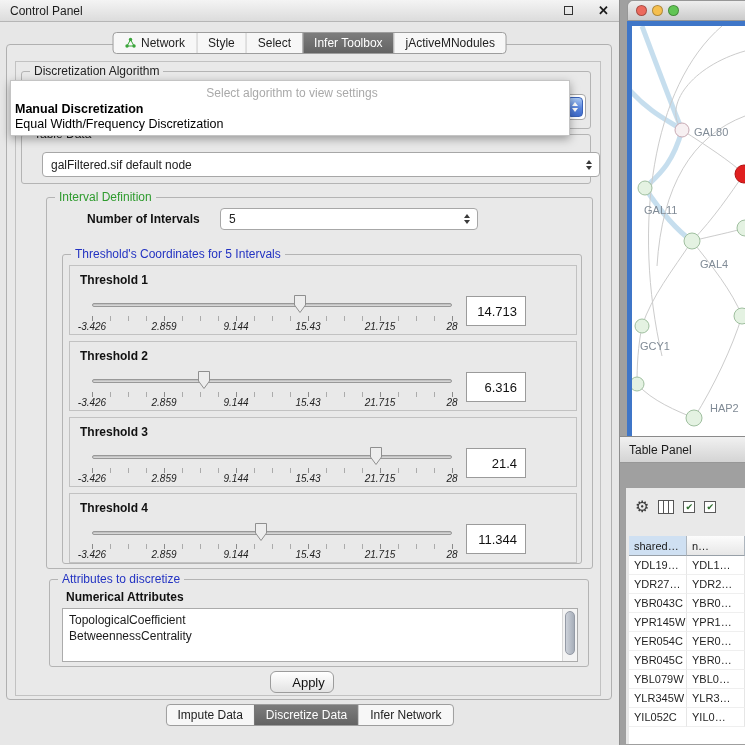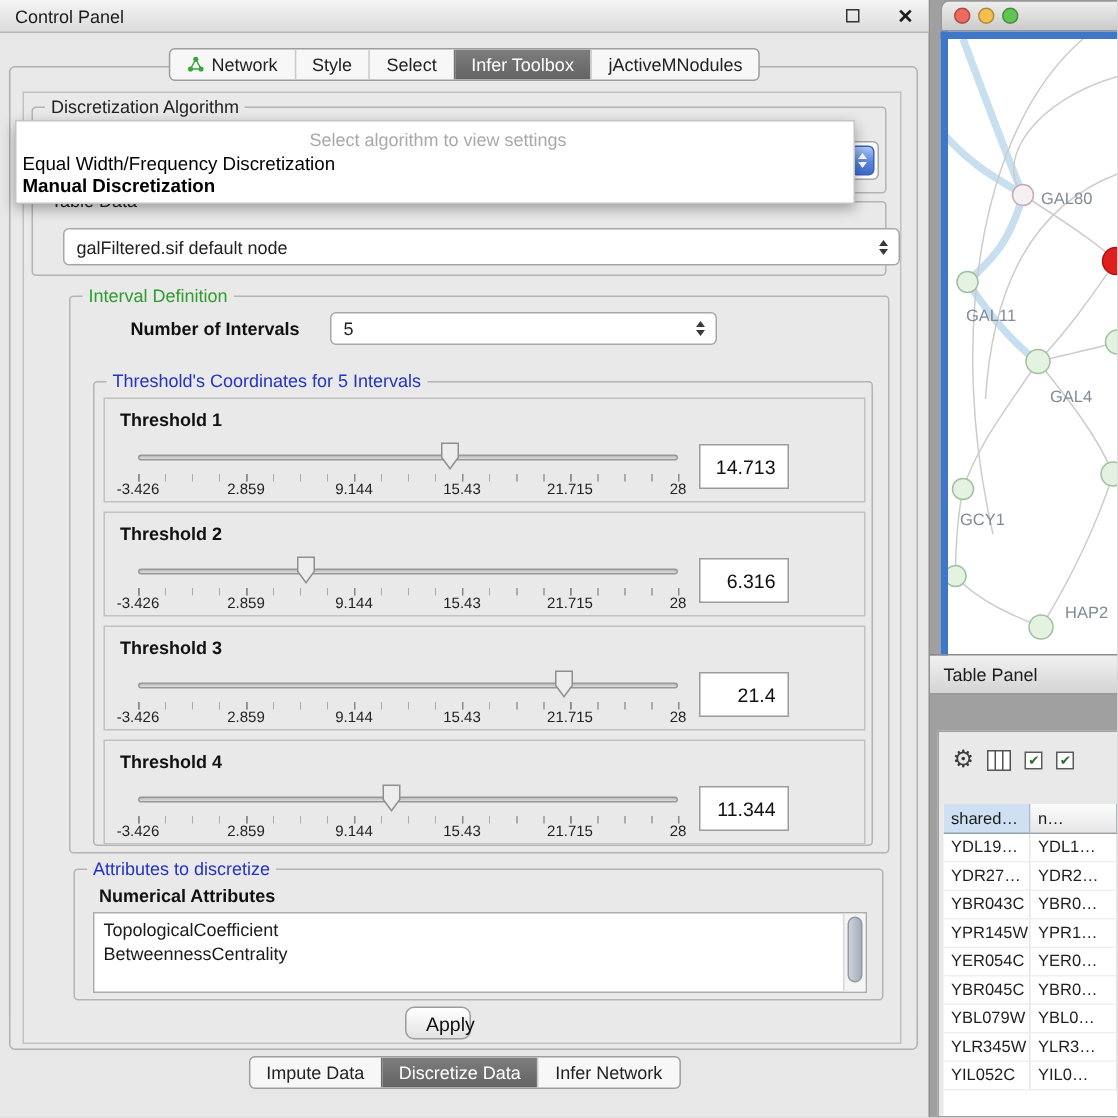--- a/index.html
+++ b/index.html
@@ -51,33 +51,33 @@
   .thr-group { position:absolute; left:15px; top:56px; width:520px; height:310px; border:1px solid #b4b4b4; border-radius:3px; }
 
   
   .t-panel { position:absolute; left:6px; width:508px; height:70px; border:1px solid #c2c2c2; background:#e9e9e9; }
   .t-label { position:absolute; left:10px; top:7px; font-size:12px; font-weight:bold; color:#111; }
   .slider { position:absolute; left:22px; top:24px; width:360px; height:42px; }
   .track { position:absolute; left:0; top:13px; width:100%; height:4px; background:linear-gradient(#b9b9b9,#dedede); border:1px solid #989898; border-radius:2px; }
   .thumb { position:absolute; top:4px; width:14px; height:20px; transform:translateX(-50%); }
   .ticks { position:absolute; left:0; top:26px; width:100%; height:5px; background:repeating-linear-gradient(90deg,#ababab 0,#ababab 1px,transparent 1px,transparent 18px); }
   .scale-row { position:absolute; left:0; top:31px; width:100%; height:12px; }
-  .scale-label { position:absolute; transform:translateX(-50%); font-size:10px; color:#222; white-space:nowrap; }
+  .scale-label { position:absolute; transform:translateX(-50%); font-size:10px; color:#222; white-space:nowrap;font-style:italic; }
   .maj { position:absolute; top:-5px; width:1px; height:5px; background:#8a8a8a; }
   .t-value { position:absolute; left:396px; top:30px; width:60px; height:30px; border:1px solid #9b9b9b; background:#fff; font-family:inherit; font-size:13px; color:#111; text-align:right; padding-right:8px; }
 
   
   .attr-group { left:42px; top:534px; width:540px; height:88px; }
   .num-attr { position:absolute; left:16px; top:10px; font-size:12px; font-weight:bold; color:#111; }
   .attr-list { position:absolute; left:12px; top:28px; width:516px; height:54px; background:#fff; border:1px solid #ababab; overflow:hidden; padding:3px 0 0 6px; }
   .attr-list .li { font-size:12px; color:#1a1a1a; line-height:16px; }
   .vscroll { position:absolute; right:0; top:0; bottom:0; width:15px; background:#f4f4f4; border-left:1px solid #d8d8d8; }
   .vthumb { position:absolute; left:2px; right:2px; top:2px; height:44px; background:linear-gradient(90deg,#cdd2da,#a7aeb9); border:1px solid #949aa5; border-radius:6px; }
 
-  .apply-btn { position:absolute; left:263px; top:626px; width:44px; height:22px; border:1px solid #9c9c9c; border-radius:6px; background:linear-gradient(#ffffff,#e3e3e3); font-family:inherit; font-size:13px; color:#111;padding-left:13px; }
+  .apply-btn { position:absolute; left:263px; top:626px; width:64px; height:22px; border:1px solid #9c9c9c; border-radius:6px; background:linear-gradient(#ffffff,#e3e3e3); font-family:inherit; font-size:13px; color:#111;padding-left:13px; }
 
   
   .popup { position:absolute; left:10px; top:80px; width:560px; height:56px; background:#fff; border:1px solid #c4c4c4; box-shadow:0 3px 9px rgba(0,0,0,.35); z-index:40; padding:3px 0 0 4px; }
   .popup-placeholder { text-align:center; font-size:12px; color:#a9a9a9; height:18px; line-height:18px; }
   .popup-item { font-size:12.5px; color:#000; height:15px; line-height:15px; }
   .popup-item.bold { font-weight:bold; }
 
   
   .right-side { position:absolute; left:620px; top:0; width:125px; height:745px; background:#a0a0a0; }
   .net-window { position:absolute; left:7px; top:0; width:118px; height:453px; }
@@ -302,22 +302,22 @@
       <span class="item selected">
           <span>Discretize Data</span>
         </span>
       <span class="item">
           <span>Infer Network</span>
         </span>
     </div>
 
     <div class="popup">
       <div class="popup-placeholder">Select algorithm to view settings</div>
+      <div class="popup-item bold">Manual Discretization</div>
       <div class="popup-item">Equal Width/Frequency Discretization</div>
-      <div class="popup-item bold">Manual Discretization</div>
     </div>
   </div>
 
   <div class="right-side">
 
     <div class="net-window">
       <div class="mac-bar">
         <span class="light red"></span>
         <span class="light yellow"></span>
         <span class="light green"></span>

